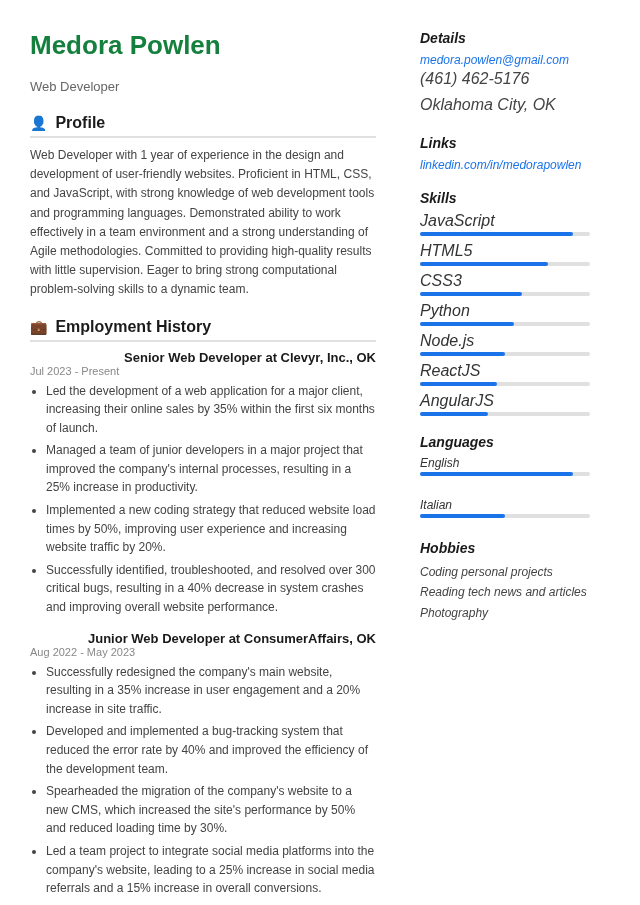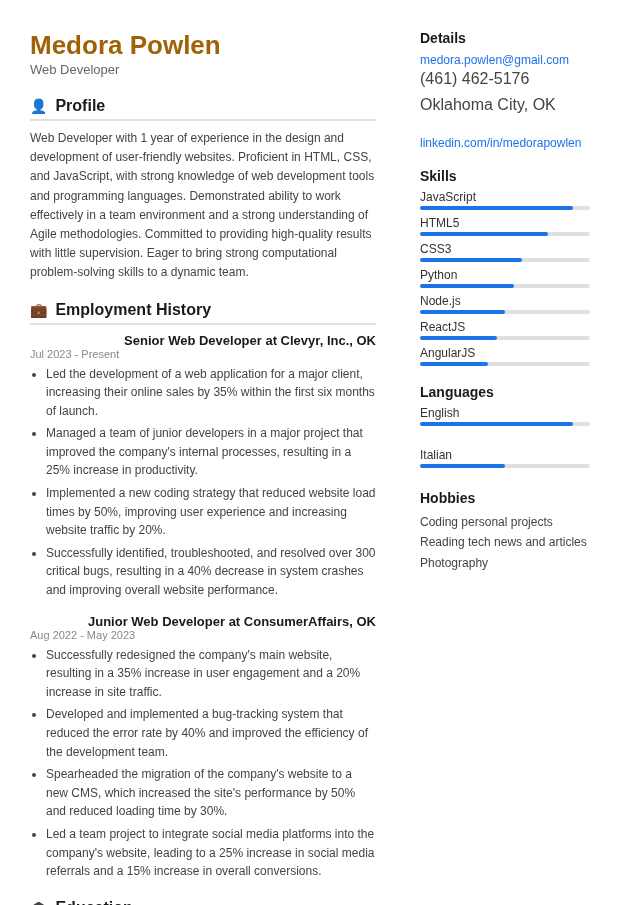--- a/index.html
+++ b/index.html
@@ -25,22 +25,22 @@
     .right-col {
       width: 210px;
       padding: 30px 20px 30px 20px;
       background: #fff;
       border-left: none;
     }
     
     .name {
       font-size: 26px;
       font-weight: bold;
-      color: #a16207;
-      margin-bottom: 1px;
+      color: #15803d;
+      margin-bottom: 18px;
     }
     .job-title {
       font-size: 13px;
       color: #666;
       margin-bottom: 20px;
     }
     .section {
       margin-bottom: 18px;
     }
     .section-title {
@@ -83,20 +83,21 @@
     }
     .job-bullets li {
       font-size: 12px;
       color: #444;
       line-height: 1.55;
       margin-bottom: 4px;
     }
     
     .right-section {
       margin-bottom: 18px;
+      font-style: italic;
     }
     .right-section-title {
       font-size: 14px;
       font-weight: bold;
       color: #1a1a1a;
       margin-bottom: 6px;
     }
     .detail-item {
       font-size: 16px;
       color: #444;
@@ -105,21 +106,21 @@
     }
     .detail-link {
       font-size: 12px;
       color: #1a73e8;
       text-decoration: none;
     }
     .skill-item {
       margin-bottom: 6px;
     }
     .skill-name {
-      font-size: 12px;
+      font-size: 16px;
       color: #333;
       margin-bottom: 2px;
     }
     .skill-bar-bg {
       width: 100%;
       height: 4px;
       background: #e0e0e0;
       border-radius: 2px;
     }
     .skill-bar-fill {
@@ -203,20 +204,21 @@
   <div class="right-col">
 
     <div class="right-section">
       <div class="right-section-title">Details</div>
       <a class="detail-link" href="#">medora.powlen@gmail.com</a>
       <div class="detail-item">(461) 462-5176</div>
       <div class="detail-item">Oklahoma City, OK</div>
     </div>
 
     <div class="right-section">
+      <div class="right-section-title">Links</div>
       <a class="detail-link" href="#">linkedin.com/in/medorapowlen</a>
     </div>
 
     <div class="right-section">
       <div class="right-section-title">Skills</div>
 
       <div class="skill-item">
         <div class="skill-name">JavaScript</div>
         <div class="skill-bar-bg">
             <div class="skill-bar-fill" style="width:90%"></div>

